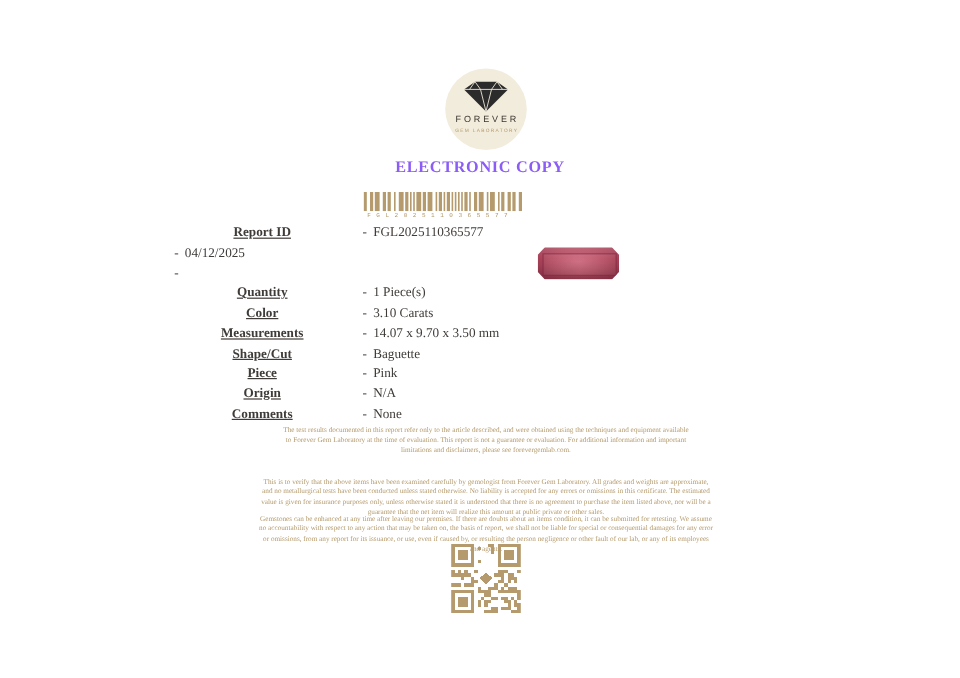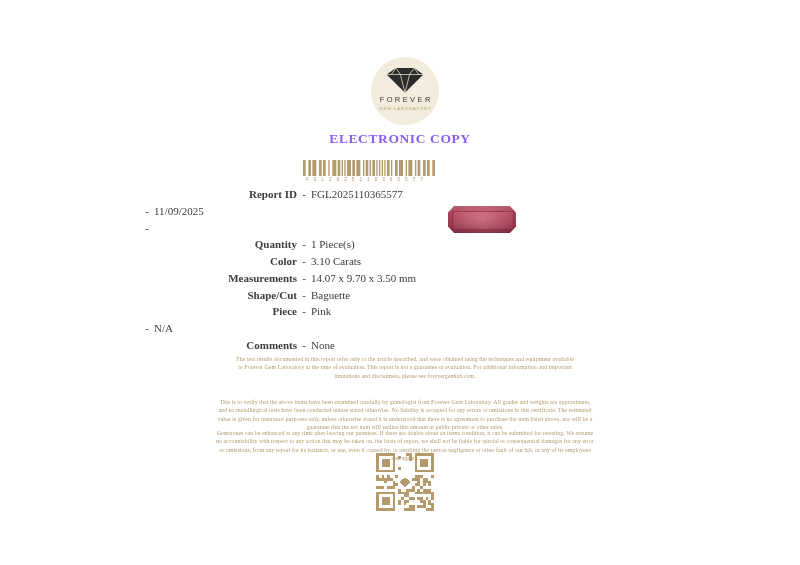--- a/index.html
+++ b/index.html
@@ -30,21 +30,21 @@
   .barcode-wrap{position:absolute;left:303px;top:160px;width:132px;}
   .barcode-wrap svg{display:block;width:132px;height:16px;}
   .barcode-text{
     font-family:"Liberation Mono","DejaVu Sans Mono",monospace;
     font-size:5px;letter-spacing:4.6px;color:#b49a6c;margin-top:1px;
     white-space:nowrap;padding-left:3px;
   }
   
   .report-table{position:absolute;left:140px;top:188px;width:430px;}
   .report-row{display:flex;align-items:baseline;height:16.75px;color:#3f3b38;font-size:11px;}
-  .report-row .lbl{width:157px;text-align:right;font-weight:600;}
+  .report-row .lbl{width:157px;text-align:center;font-weight:600;text-decoration:underline;}
   .report-row .dash{width:14px;text-align:center;color:#3f3b38;}
   .report-row .val{flex:1;text-align:left;}
   
   .gem{
     position:absolute;left:448px;top:206px;width:68px;height:27px;
     clip-path:polygon(9% 0,91% 0,100% 24%,100% 76%,91% 100%,9% 100%,0 76%,0 24%);
     background:
       linear-gradient(180deg, rgba(255,255,255,0.16) 0%, rgba(255,255,255,0) 35%, rgba(0,0,0,0.18) 100%),
       radial-gradient(ellipse at 50% 45%, #c9637a 0%, #b44b61 48%, #96304a 100%);
   }
@@ -127,21 +127,21 @@
   </div>
 
   <div class="report-table">
     <div class="report-row">
       <span class="lbl">Report ID</span>
       <span class="dash">-</span>
       <span class="val">FGL2025110365577</span>
     </div>
     <div class="report-row">
       <span class="dash">-</span>
-      <span class="val">11/09/2025</span>
+      <span class="val">04/12/2025</span>
     </div>
     <div class="report-row">
       <span class="dash">-</span>
     </div>
     <div class="report-row">
       <span class="lbl">Quantity</span>
       <span class="dash">-</span>
       <span class="val">1 Piece(s)</span>
     </div>
     <div class="report-row">
@@ -158,20 +158,21 @@
       <span class="lbl">Shape/Cut</span>
       <span class="dash">-</span>
       <span class="val">Baguette</span>
     </div>
     <div class="report-row">
       <span class="lbl">Piece</span>
       <span class="dash">-</span>
       <span class="val">Pink</span>
     </div>
     <div class="report-row">
+      <span class="lbl">Origin</span>
       <span class="dash">-</span>
       <span class="val">N/A</span>
     </div>
     <div class="report-row">
       <span class="lbl">Comments</span>
       <span class="dash">-</span>
       <span class="val">None</span>
     </div>
   </div>
 

